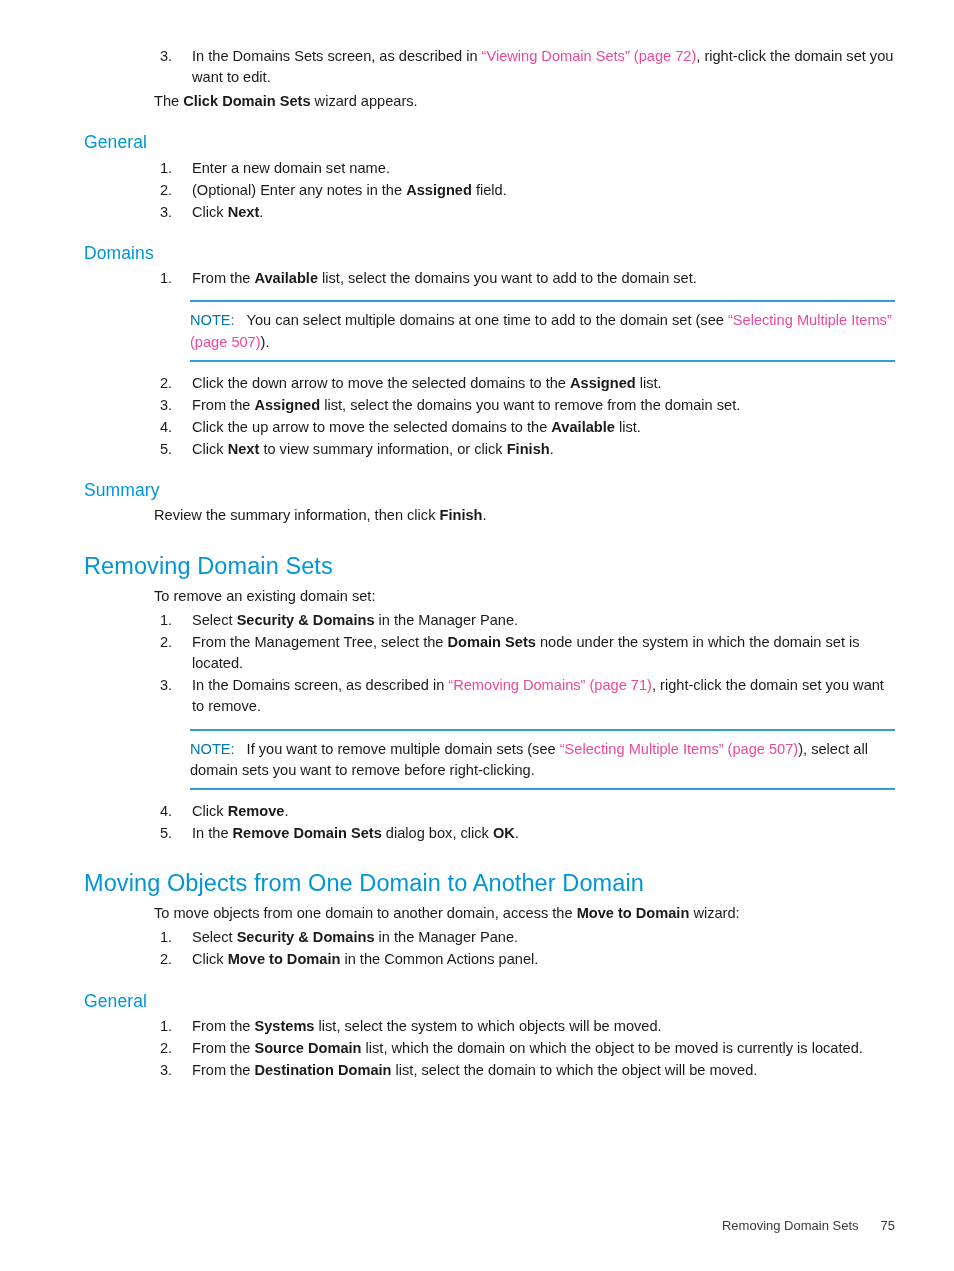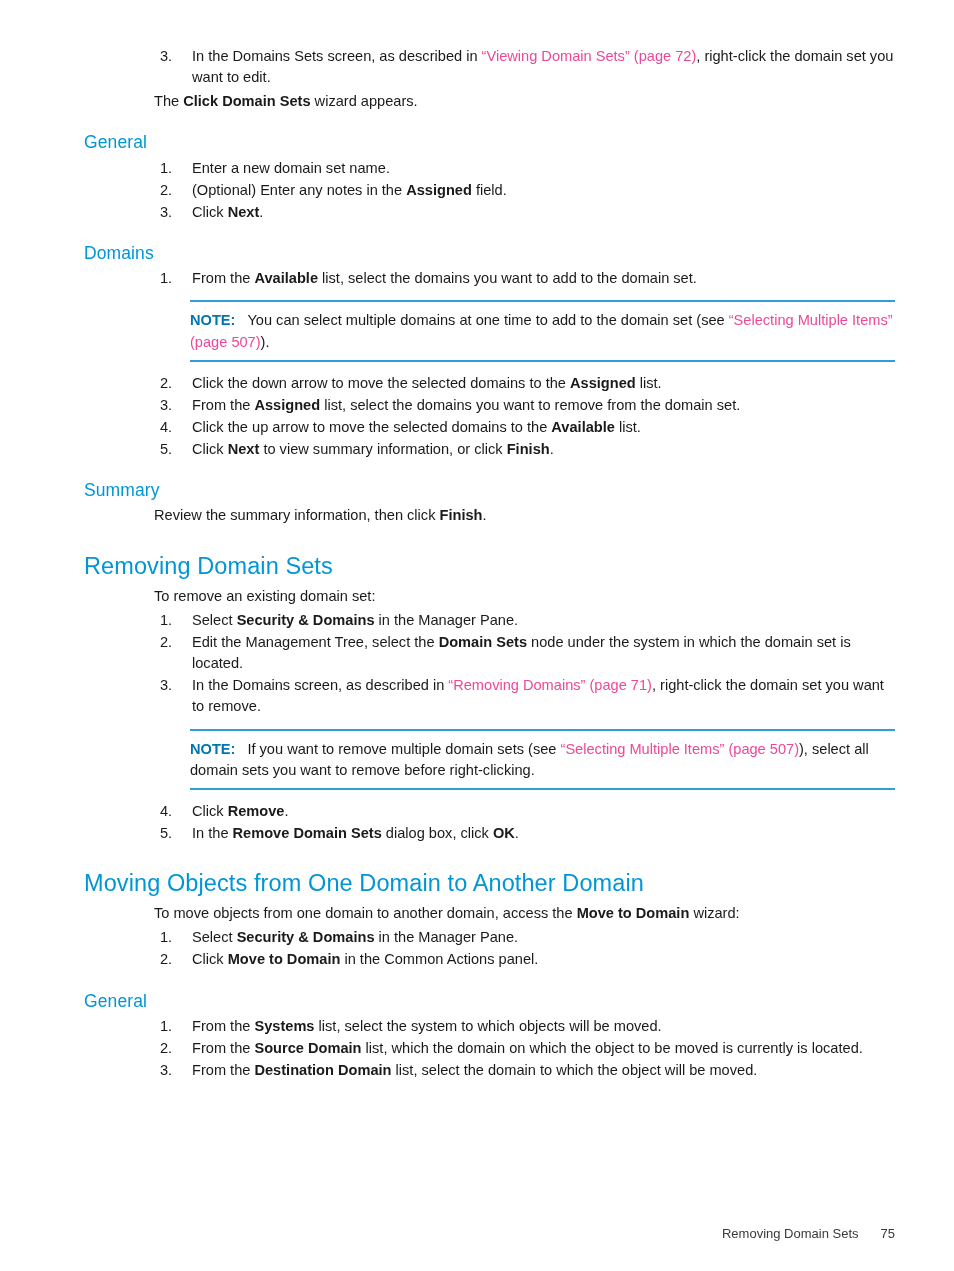--- a/index.html
+++ b/index.html
@@ -86,37 +86,37 @@
     border-bottom: 2px solid #2b9fd9;
     padding: 8px 0 7px 0;
     max-width: 705px;
   }
   .note-text {
     font-size: 14.6px;
     line-height: 1.45;
     margin: 0;
   }
   .note-label {
-    font-weight: bold;
+    font-weight: normal;
     color: #0075b0;
     margin-right: 12px;
   }
 
   b, strong { font-weight: bold; }
   a.xref {
     color: #ec4899;
     text-decoration: none;
   }
 
   
   .page-footer {
     position: absolute;
     left: 84px;
     right: 59px;
-    bottom: 30px;
+    bottom: 38px;
     text-align: right;
     font-size: 13px;
     color: #3a3a3a;
   }
   .page-footer .foot-title { margin-right: 22px; }
 </style>
 </head>
 <body>
 
 <div class="page">
@@ -178,21 +178,21 @@
 
   <h1 class="doc-h1">Removing Domain Sets</h1>
 
   <p class="body-para">To remove an existing domain set:</p>
 
   <ol class="doc-list">
     <li>
       <span class="num">1.</span><span>Select </span><b>Security &amp; Domains</b><span> in the Manager Pane.</span>
     </li>
     <li>
-      <span class="num">2.</span><span>Edit the Management Tree, select the </span><b>Domain Sets</b><span> node under the system in which the domain set is located.</span>
+      <span class="num">2.</span><span>From the Management Tree, select the </span><b>Domain Sets</b><span> node under the system in which the domain set is located.</span>
     </li>
     <li>
       <span class="num">3.</span><span>In the Domains screen, as described in </span><a class="xref" href="#">“Removing Domains” (page 71)</a><span>, right-click the domain set you want to remove.</span>
     </li>
   </ol>
 
   <div class="note-block">
     <div class="note-inner">
       <p class="note-text"><span class="note-label">NOTE:</span><span>If you want to remove multiple domain sets (see </span><a class="xref" href="#">“Selecting Multiple Items” (page 507)</a><span>), select all domain sets you want to remove before right-clicking.</span></p>
     </div>

